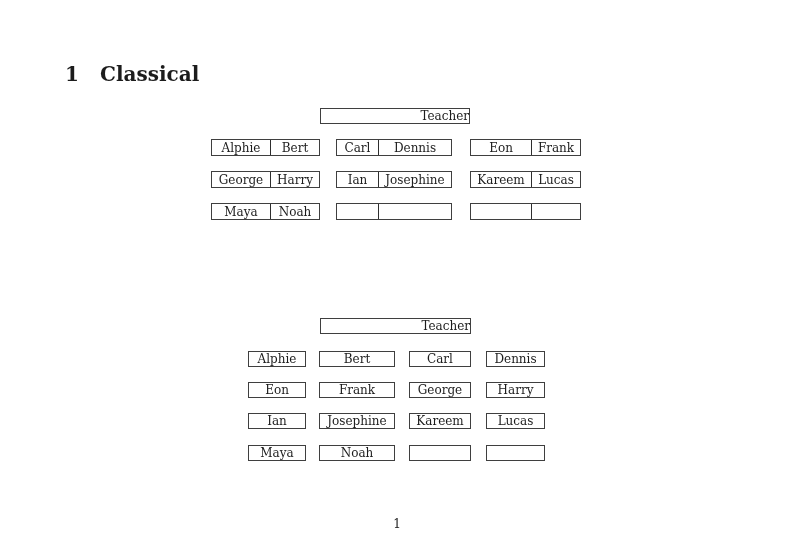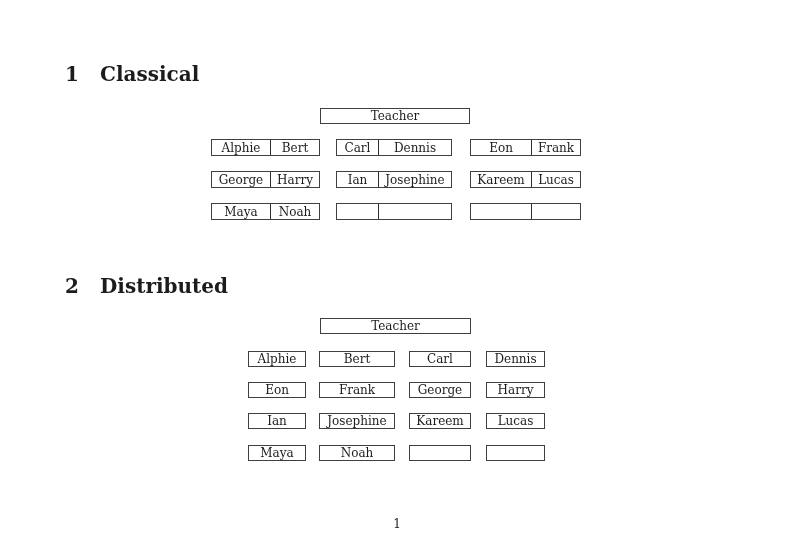--- a/index.html
+++ b/index.html
@@ -26,21 +26,21 @@
     position: absolute;
     border: 1px solid #3f3f3f;
     box-sizing: border-box;
     background: #ffffff;
     font-size: 12px;
     line-height: 1;
   }
   .teacher {
     display: flex;
     align-items: center;
-    justify-content: center;
+    justify-content: flex-end;
   }
   .desk { display: flex; }
   .desk .seat {
     display: flex;
     align-items: center;
     justify-content: center;
     height: 100%;
     box-sizing: border-box;
     overflow: hidden;
     white-space: nowrap;
@@ -109,23 +109,20 @@
     <div class="boxbase desk" style="left:336px;top:203px;width:116px;height:17px">
       <div class="seat" style="width:41px"></div>
       <div class="seat right"></div>
     </div>
     <div class="boxbase desk" style="left:470px;top:203px;width:111px;height:17px">
       <div class="seat" style="width:60px"></div>
       <div class="seat right"></div>
     </div>
   </div>
 
-  <div class="heading" style="top:274px">
-    <span class="sec-num">2</span><span>Distributed</span>
-  </div>
 
   <div class="layer">
     <div class="boxbase teacher" style="left:320px;top:318px;width:151px;height:16px">
       <span>Teacher</span>
     </div>
 
     <div class="boxbase single" style="left:248px;top:351px;width:58px;height:16px">Alphie</div>
     <div class="boxbase single" style="left:319px;top:351px;width:76px;height:16px">Bert</div>
     <div class="boxbase single" style="left:409px;top:351px;width:62px;height:16px">Carl</div>
     <div class="boxbase single" style="left:486px;top:351px;width:59px;height:16px">Dennis</div>

